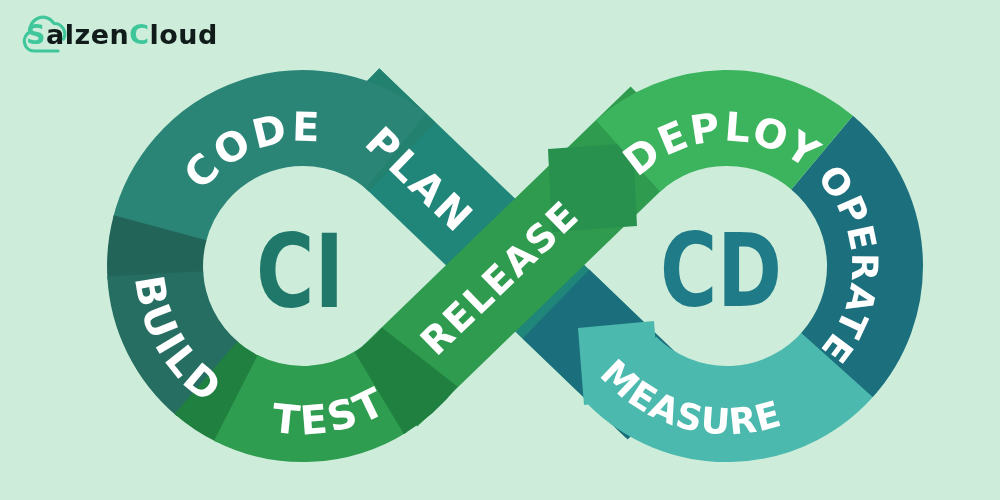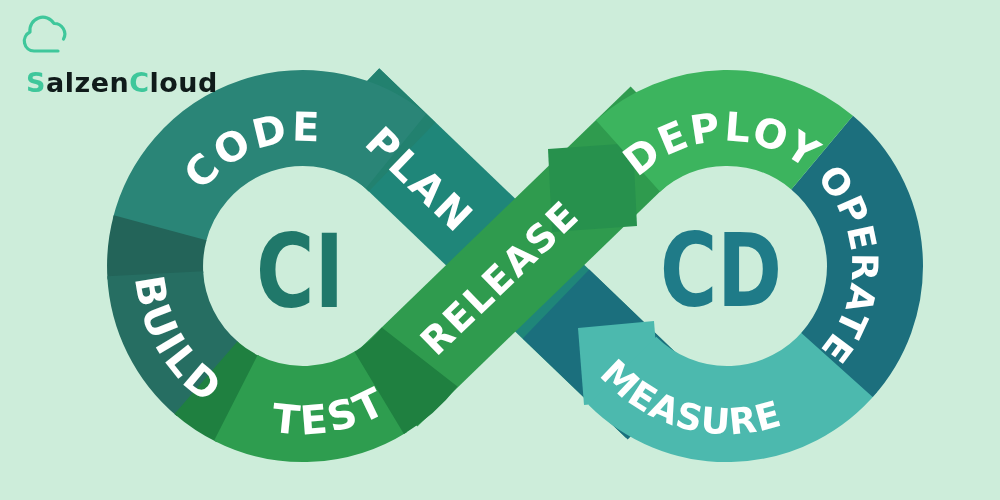--- a/index.html
+++ b/index.html
@@ -3,21 +3,21 @@
 <meta charset="utf-8">
 <style>
   html,body{margin:0;padding:0;}
   body{width:1000px;height:500px;overflow:hidden;position:relative;
        font-family:"DejaVu Sans", sans-serif;}
   #stage{position:absolute;inset:0;}
   .logo{position:absolute;left:12px;top:9px;width:190px;height:48px;}
   .logo svg{position:absolute;left:0;top:0;}
   .logo-text{position:absolute;left:14px;top:10px;font-weight:bold;
              font-size:27px;letter-spacing:.5px;white-space:nowrap;
-             font-family:"DejaVu Sans", sans-serif;margin-top:48px;}
+             font-family:"DejaVu Sans", sans-serif;}
   .arc-label{font-family:"DejaVu Sans", sans-serif;font-weight:bold;
              font-size:40px;letter-spacing:3px;}
   .arc-label-sm{font-family:"DejaVu Sans", sans-serif;font-weight:bold;
              font-size:36px;letter-spacing:1px;}
   .arc-label-md{font-family:"DejaVu Sans", sans-serif;font-weight:bold;
              font-size:40px;letter-spacing:2px;}
   .strip-label{font-family:"DejaVu Sans", sans-serif;font-weight:bold;
              font-size:40px;letter-spacing:3px;}
   .strip-label-rel{font-family:"DejaVu Sans", sans-serif;font-weight:bold;
              font-size:38px;letter-spacing:2px;}

